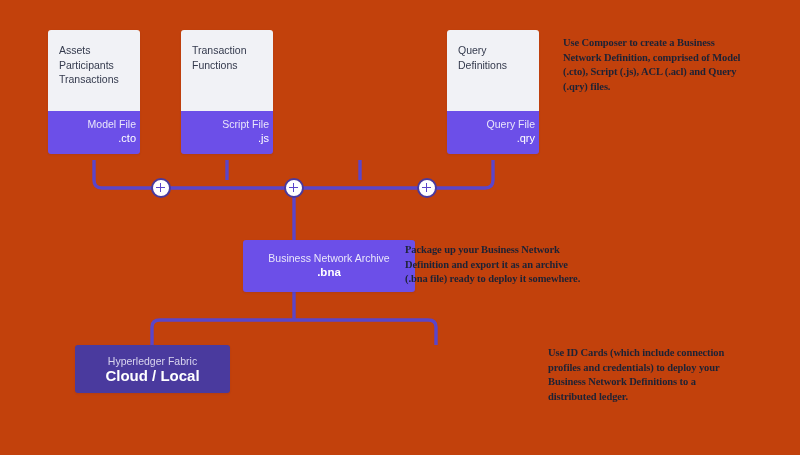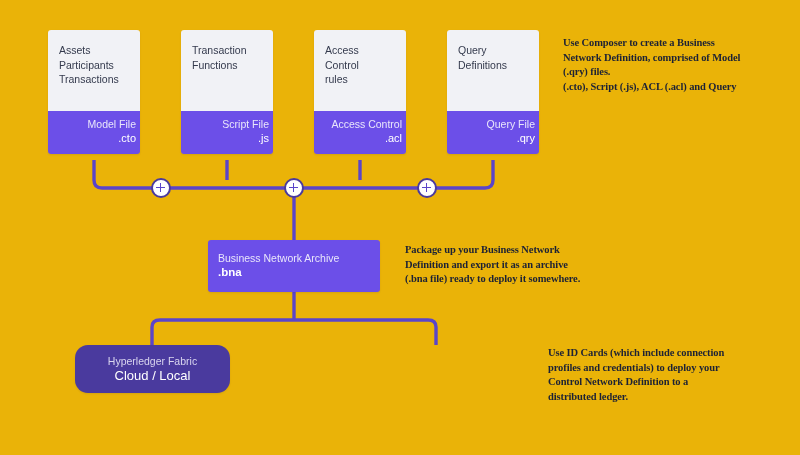--- a/index.html
+++ b/index.html
@@ -8,21 +8,21 @@
     padding: 0;
     background: #ffffff;
   }
   body {
     font-family: "Liberation Sans", sans-serif;
   }
   #canvas {
     position: relative;
     width: 800px;
     height: 455px;
-    background: #eab308;
+    background: #c2410c;
     overflow: hidden;
   }
 
   
   #wires {
     position: absolute;
     left: 0;
     top: 0;
     width: 800px;
     height: 455px;
@@ -72,23 +72,24 @@
     line-height: 14px;
   }
 
   
   .archive-card {
     position: absolute;
     z-index: 3;
     background: #6c4fe8;
     border-radius: 3px;
     box-sizing: border-box;
-    text-align: left;
+    text-align: center;
     padding: 11px 10px 12px 10px;
     box-shadow: 0 1px 2px rgba(40, 30, 90, 0.10);
+    margin-left: 35px;
   }
   .archive-card .aname {
     display: block;
     color: #e9e6fb;
     font-size: 10.5px;
     line-height: 14px;
     white-space: nowrap;
   }
   .archive-card .aext {
     display: block;
@@ -96,38 +97,38 @@
     font-size: 11.5px;
     font-weight: bold;
     line-height: 15px;
   }
 
   
   .target-card {
     position: absolute;
     z-index: 3;
     background: #4a3a9e;
-    border-radius: 13px;
+    border-radius: 3px;
     box-sizing: border-box;
     text-align: center;
     padding: 9px 8px 10px 8px;
     box-shadow: 0 1px 2px rgba(40, 30, 90, 0.10);
   }
   .target-card .tname {
     display: block;
     color: #d9d5ef;
     font-size: 10.5px;
     line-height: 14px;
     white-space: nowrap;
   }
   .target-card .text {
     display: block;
     color: #ffffff;
-    font-size: 13px;
-    font-weight: normal;
+    font-size: 15px;
+    font-weight: bold;
     line-height: 15px;
   }
 
   
   .annotation {
     position: absolute;
     z-index: 4;
     color: #1d2235;
     font-size: 10.5px;
     font-weight: bold;
@@ -205,31 +206,20 @@
     <div class="file-card-top">
       <span class="line">Transaction</span>
       <span class="line">Functions</span>
     </div>
     <div class="file-card-bottom">
       <span class="fname">Script File</span>
       <span class="fext">.js</span>
     </div>
   </div>
 
-  <div class="file-card" style="left:314px; top:30px;">
-    <div class="file-card-top">
-      <span class="line">Access</span>
-      <span class="line">Control</span>
-      <span class="line">rules</span>
-    </div>
-    <div class="file-card-bottom">
-      <span class="fname">Access Control</span>
-      <span class="fext">.acl</span>
-    </div>
-  </div>
 
   <div class="file-card" style="left:447px; top:30px;">
     <div class="file-card-top">
       <span class="line">Query</span>
       <span class="line">Definitions</span>
     </div>
     <div class="file-card-bottom">
       <span class="fname">Query File</span>
       <span class="fext">.qry</span>
     </div>
@@ -246,30 +236,30 @@
 
   <div class="target-card" style="left:75px; top:345px; width:155px;">
     <span class="tname">Hyperledger Fabric</span>
     <span class="text">Cloud / Local</span>
   </div>
 
 
   <div class="annotation" style="left:563px; top:36px; width:232px;">
     <div>Use Composer to create a Business</div>
     <div>Network Definition, comprised of Model</div>
+    <div>(.cto), Script (.js), ACL (.acl) and Query</div>
     <div>(.qry) files.</div>
-    <div>(.cto), Script (.js), ACL (.acl) and Query</div>
   </div>
 
   <div class="annotation" style="left:405px; top:243px; width:240px;">
     <div>Package up your Business Network</div>
     <div>Definition and export it as an archive</div>
     <div>(.bna file) ready to deploy it somewhere.</div>
   </div>
 
   <div class="annotation" style="left:548px; top:346px; width:244px;">
     <div>Use ID Cards (which include connection</div>
     <div>profiles and credentials) to deploy your</div>
-    <div>Control Network Definition to a</div>
+    <div>Business Network Definitions to a</div>
     <div>distributed ledger.</div>
   </div>
 
 </div>
 
 </body></html>

